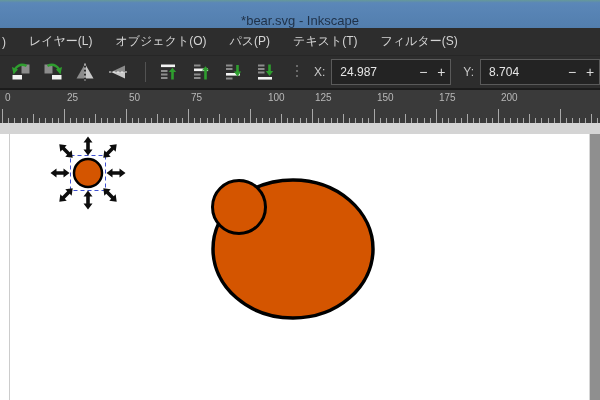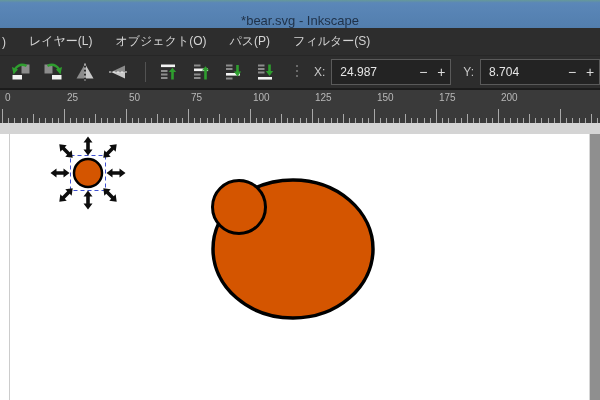--- a/index.html
+++ b/index.html
@@ -56,20 +56,21 @@
 
   <div class="titlebar">
     <span>*bear.svg - Inkscape</span>
   </div>
 
   <div class="menubar">
     <span class="menu-item">)</span>
     <span class="menu-item">レイヤー(L)</span>
     <span class="menu-item">オブジェクト(O)</span>
     <span class="menu-item">パス(P)</span>
+    <span class="menu-item">テキスト(T)</span>
     <span class="menu-item">フィルター(S)</span>
 
   </div>
 
   <div class="toolbar">
 
     <button class="tool-btn">
       <svg width="22" height="20" viewBox="0 0 22 20">
         <rect x="11.5" y="2.5" width="8" height="9" fill="var(--icon-gray)"></rect>
         <rect x="2.5" y="13" width="9.5" height="4.5" fill="var(--icon-white)"></rect>
@@ -205,21 +206,21 @@
       <div class="tick minor" style="left: 194.2px;"></div>
       <div class="tick minor" style="left: 200.4px;"></div>
       <div class="tick minor" style="left: 206.6px;"></div>
       <div class="tick minor" style="left: 212.8px;"></div>
       <div class="tick mid" style="left: 219px;"></div>
       <div class="tick minor" style="left: 225.2px;"></div>
       <div class="tick minor" style="left: 231.4px;"></div>
       <div class="tick minor" style="left: 237.6px;"></div>
       <div class="tick minor" style="left: 243.8px;"></div>
       <div class="tick major" style="left: 250px;"></div>
-      <div class="tick-label" style="left: 253px; text-align: center;">100</div>
+      <div class="tick-label" style="left: 268px; text-align: center;">100</div>
       <div class="tick minor" style="left: 256.2px;"></div>
       <div class="tick minor" style="left: 262.4px;"></div>
       <div class="tick minor" style="left: 268.6px;"></div>
       <div class="tick minor" style="left: 274.8px;"></div>
       <div class="tick mid" style="left: 281px;"></div>
       <div class="tick minor" style="left: 287.2px;"></div>
       <div class="tick minor" style="left: 293.4px;"></div>
       <div class="tick minor" style="left: 299.6px;"></div>
       <div class="tick minor" style="left: 305.8px;"></div>
       <div class="tick major" style="left: 312px;"></div>

